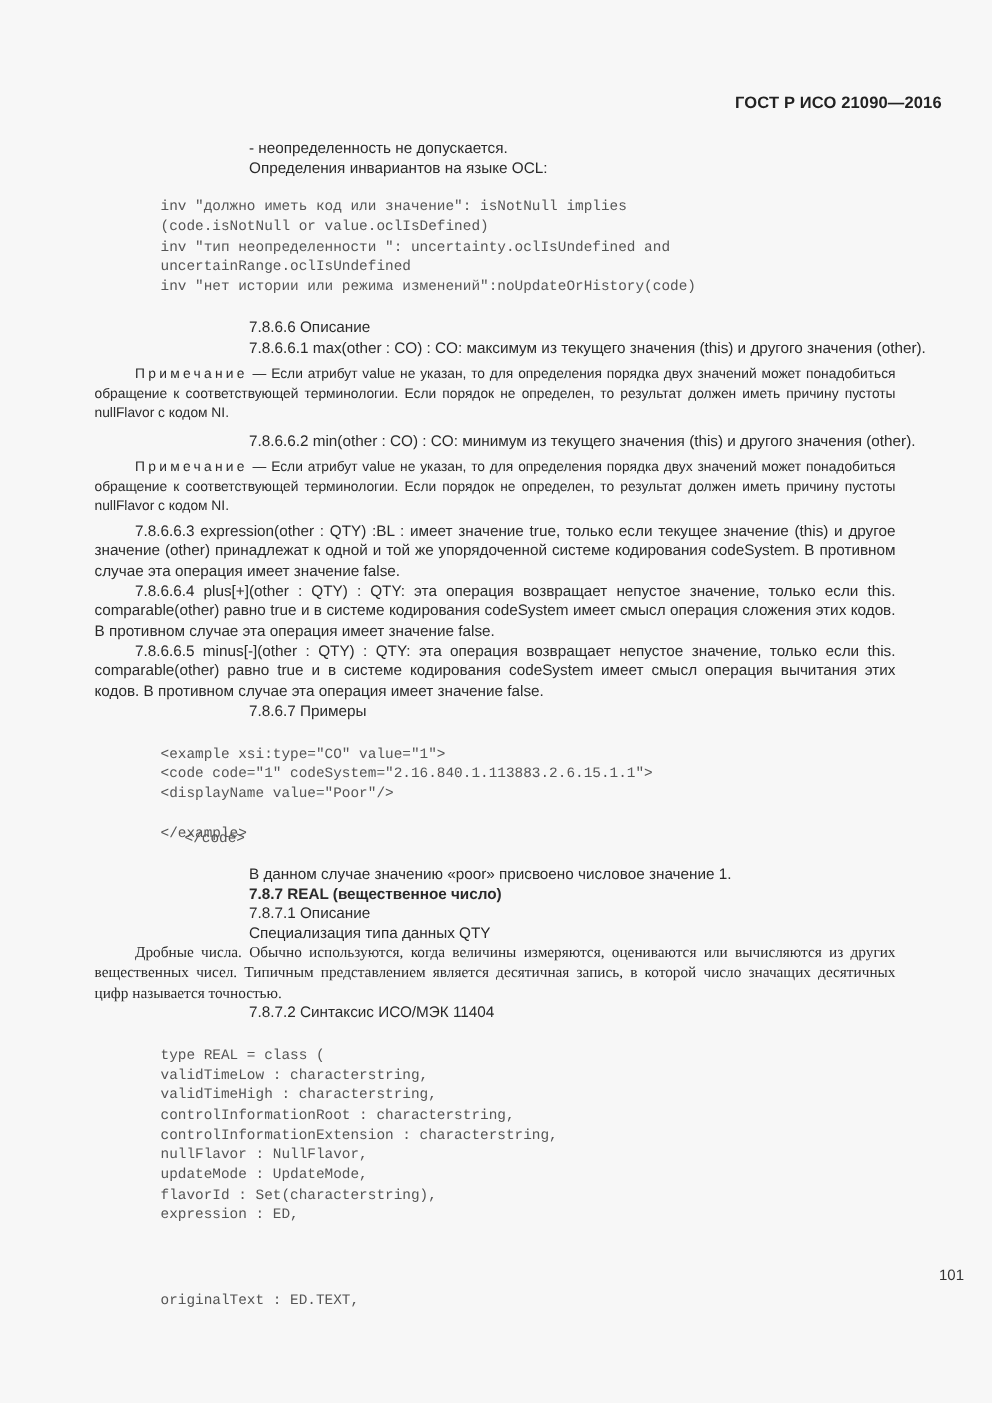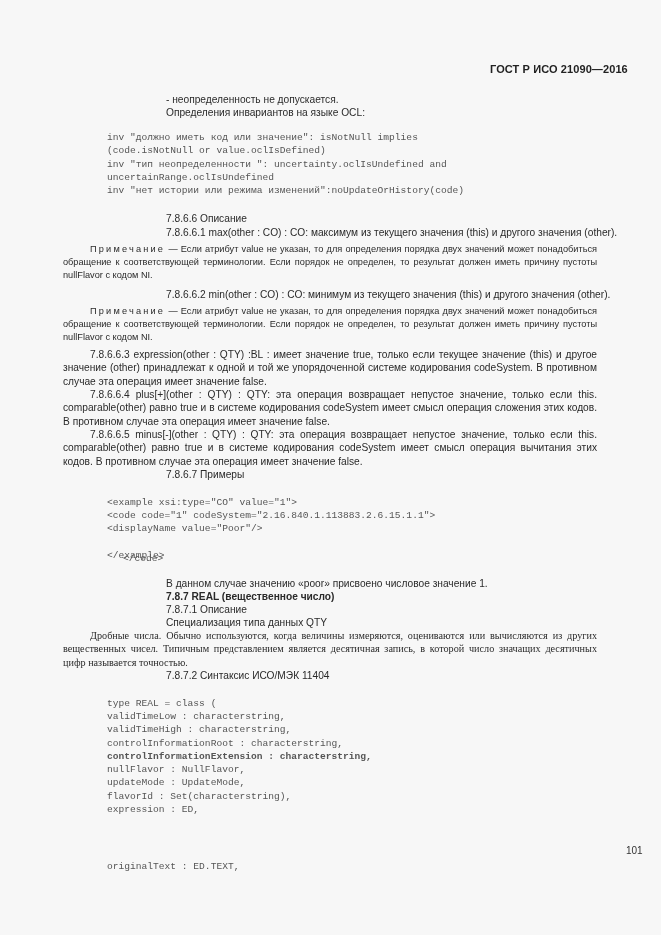--- a/index.html
+++ b/index.html
@@ -62,21 +62,21 @@
 <div class="abs t ind" style="top:603px;">7.8.7.1 Описание</div>
 <div class="abs t ind" style="top:616px;">Специализация типа данных QTY</div>
 <div class="full" style="top:629px;font-family:Liberation Serif, serif;">Дробные числа. Обычно используются, когда величины измеряются, оцениваются или вычисляются из других вещественных чисел. Типичным представлением является десятичная запись, в которой число значащих десятичных цифр называется точностью.</div>
 <div class="abs t ind" style="top:669px;">7.8.7.2 Синтаксис ИСО/МЭК 11404</div>
 
 <div>
   <pre class="abs code" style="left:63px; top:697px; margin:0;"> type REAL = class (</pre>
   <pre class="abs code" style="left:63px; top:710px; margin:0;">   validTimeLow : characterstring,</pre>
   <pre class="abs code" style="left:63px; top:723px; margin:0;">   validTimeHigh : characterstring,</pre>
   <pre class="abs code" style="left:63px; top:737px; margin:0;">   controlInformationRoot : characterstring,</pre>
-  <pre class="abs code" style="left:63px; top:750px; margin:0;font-weight:bold;">   controlInformationExtension : characterstring,</pre>
+  <pre class="abs code" style="left:63px; top:750px; margin:0;">   controlInformationExtension : characterstring,</pre>
   <pre class="abs code" style="left:63px; top:763px; margin:0;">   nullFlavor : NullFlavor,</pre>
   <pre class="abs code" style="left:63px; top:776px; margin:0;text-align:center;">   updateMode : UpdateMode,</pre>
   <pre class="abs code" style="left:63px; top:790px; margin:0;">   flavorId : Set(characterstring),</pre>
   <pre class="abs code" style="left:63px; top:803px; margin:0;">   expression : ED,</pre>
   <pre class="abs code" style="left:63px; top:860px; margin:0;">   originalText : ED.TEXT,</pre>
 </div>
 
 <div class="abs pg">101</div>
 
 </body></html>

